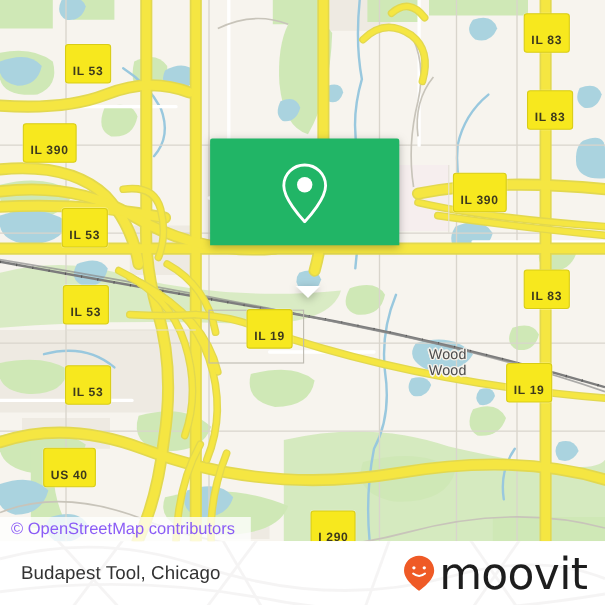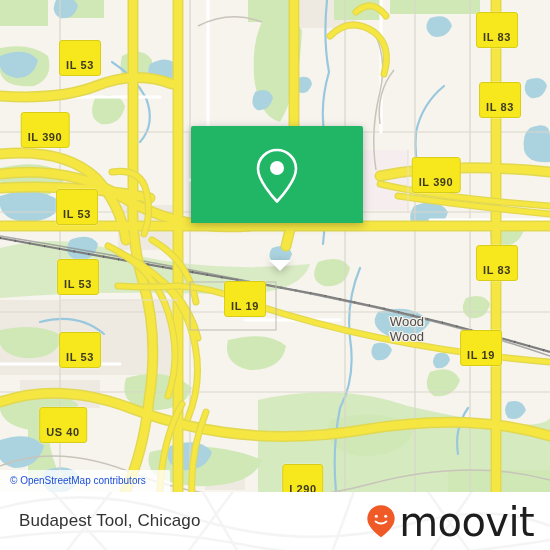--- a/index.html
+++ b/index.html
@@ -71,25 +71,25 @@
   }
   .place-label .pl-line { display: block; }
 
   
   #osm-attr {
     position: absolute;
     left: 0;
     bottom: 0;
     height: 22px;
     line-height: 22px;
-    padding: 0 24px 0 10px;
+    padding: 0 14px 0 10px;
     background: rgba(255,255,255,0.78);
-    color: #1d4ed8;
-    font-family: "Liberation Sans", sans-serif;
-    font-size: 10px;
+    color: #8b5cf6;
+    font-family: "Liberation Sans", sans-serif;
+    font-size: 15px;
     white-space: nowrap;
   }
 
   
   #popup {
     position: absolute;
     left: 191px;
     top: 126px;
     width: 172px;
     z-index: 30;

